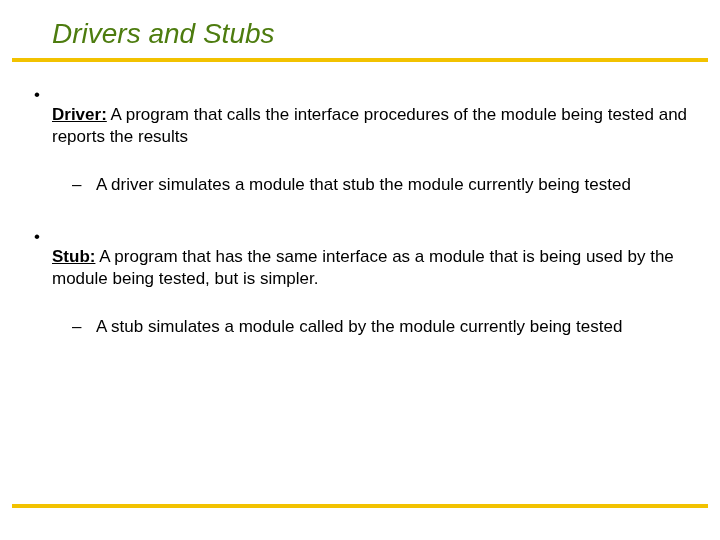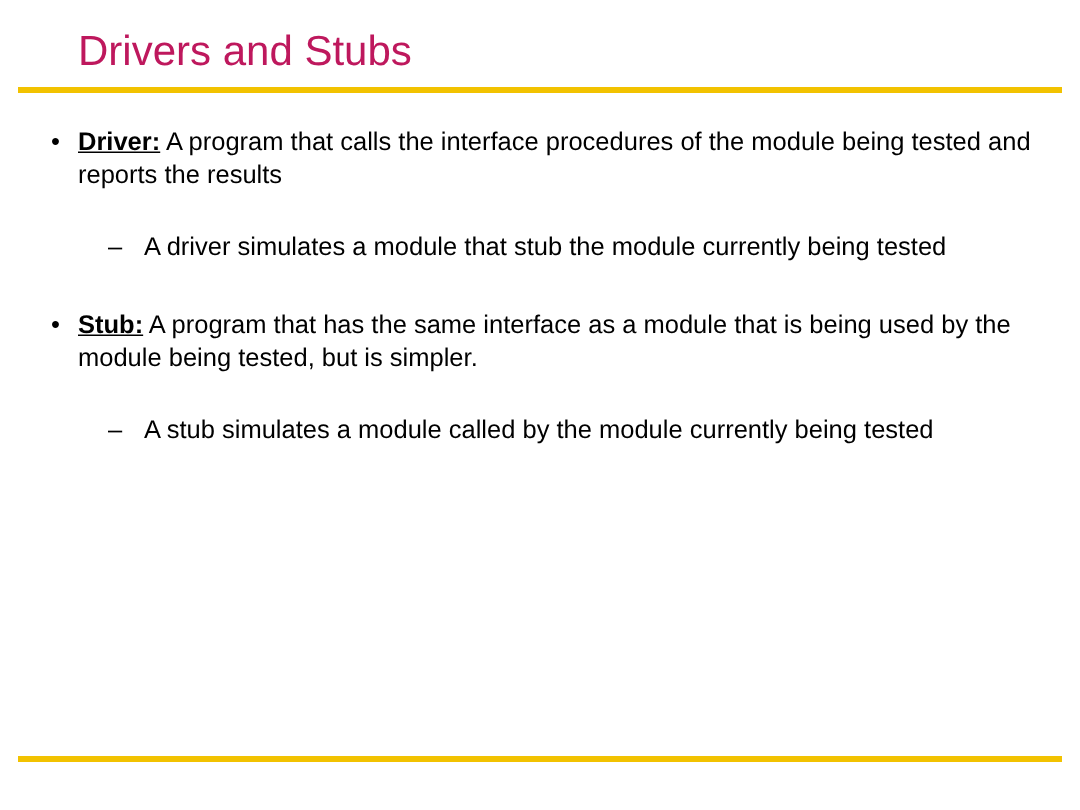--- a/index.html
+++ b/index.html
@@ -5,24 +5,25 @@
   * { margin: 0; padding: 0; box-sizing: border-box; }
   body {
     width: 720px;
     height: 540px;
     background: #ffffff;
     font-family: Arial, Helvetica, sans-serif;
     position: relative;
     overflow: hidden;
   }
   .title {
-    color: #be185d;
+    color: #4d7c0f;
     font-size: 28px;
     font-weight: 400;
     padding: 18px 0 8px 52px;
+    font-style: italic;
   }
   .title-underline {
     height: 4px;
     background: #f2c200;
     margin: 0 12px 0 12px;
   }
   .content {
     padding: 22px 28px 0 28px;
     color: #000;
     font-size: 17px;
@@ -33,20 +34,21 @@
     margin-bottom: 26px;
   }
   .bullet-dot {
     width: 24px;
     flex: 0 0 24px;
     text-align: left;
     padding-left: 6px;
   }
   .bullet-text {
     flex: 1;
+    margin-top: 20px;
   }
   .bullet-text .term {
     font-weight: 700;
     text-decoration: underline;
   }
   .sub-row {
     display: flex;
     margin: 0 0 30px 44px;
   }
   .sub-dash {

